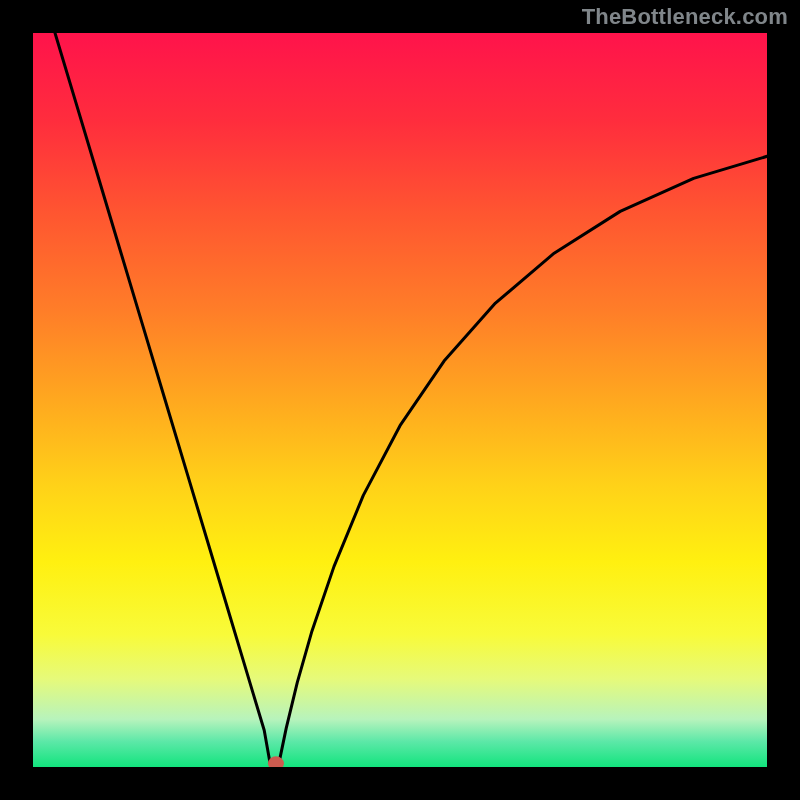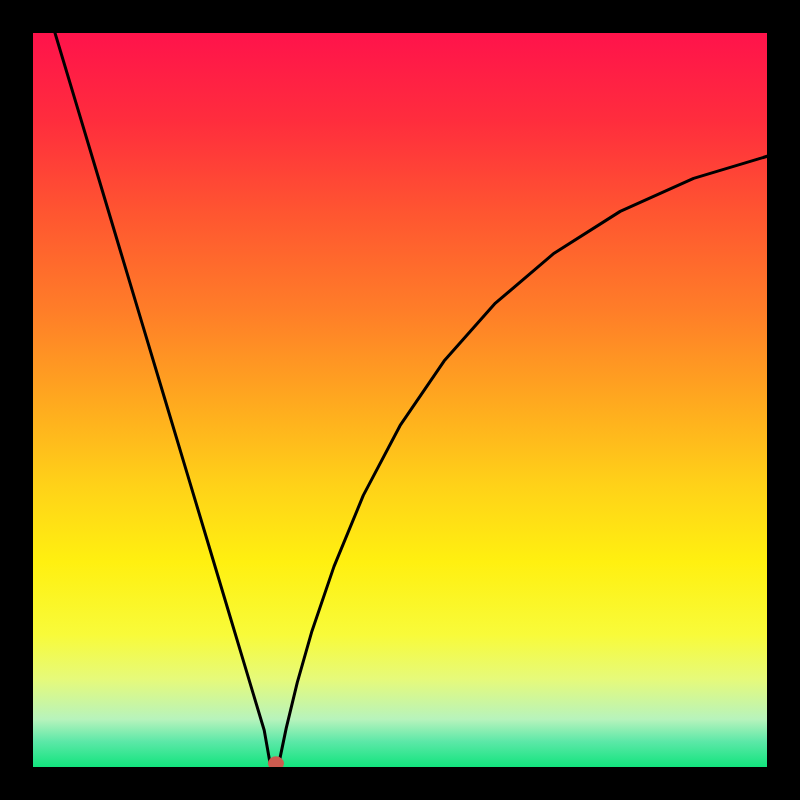--- a/index.html
+++ b/index.html
@@ -43,20 +43,21 @@
   }
   .marker {
     fill: #cc5b4f;
   }
 </style>
 </head>
 <body>
 
 <div class="frame">
 
+  <div class="attribution">TheBottleneck.com</div>
 
   <svg class="plot" viewBox="0 0 734 734" preserveAspectRatio="none">
     <defs>
       <linearGradient id="bg-grad" x1="0" y1="0" x2="0" y2="1">
           <stop offset="0%" stop-color="#ff134b"></stop>
           <stop offset="12%" stop-color="#ff2d3d"></stop>
           <stop offset="25%" stop-color="#ff5730"></stop>
           <stop offset="38%" stop-color="#ff7e28"></stop>
           <stop offset="50%" stop-color="#ffa81f"></stop>
           <stop offset="62%" stop-color="#ffd318"></stop>

